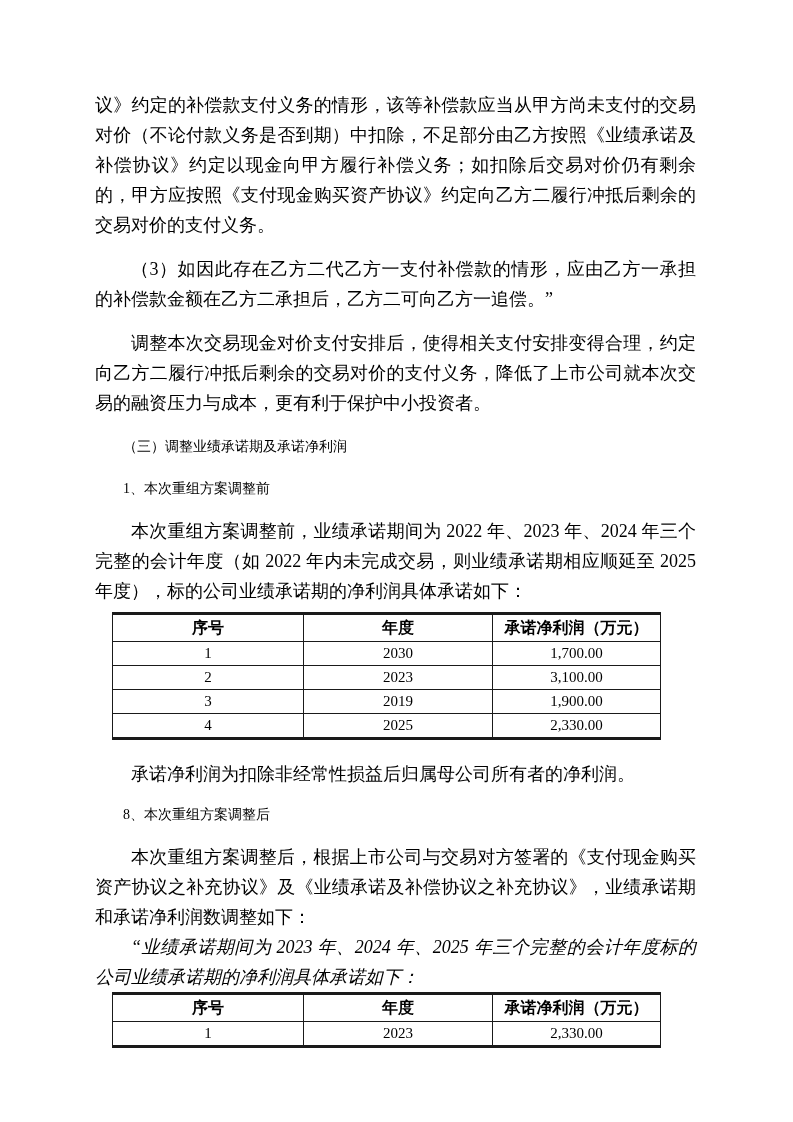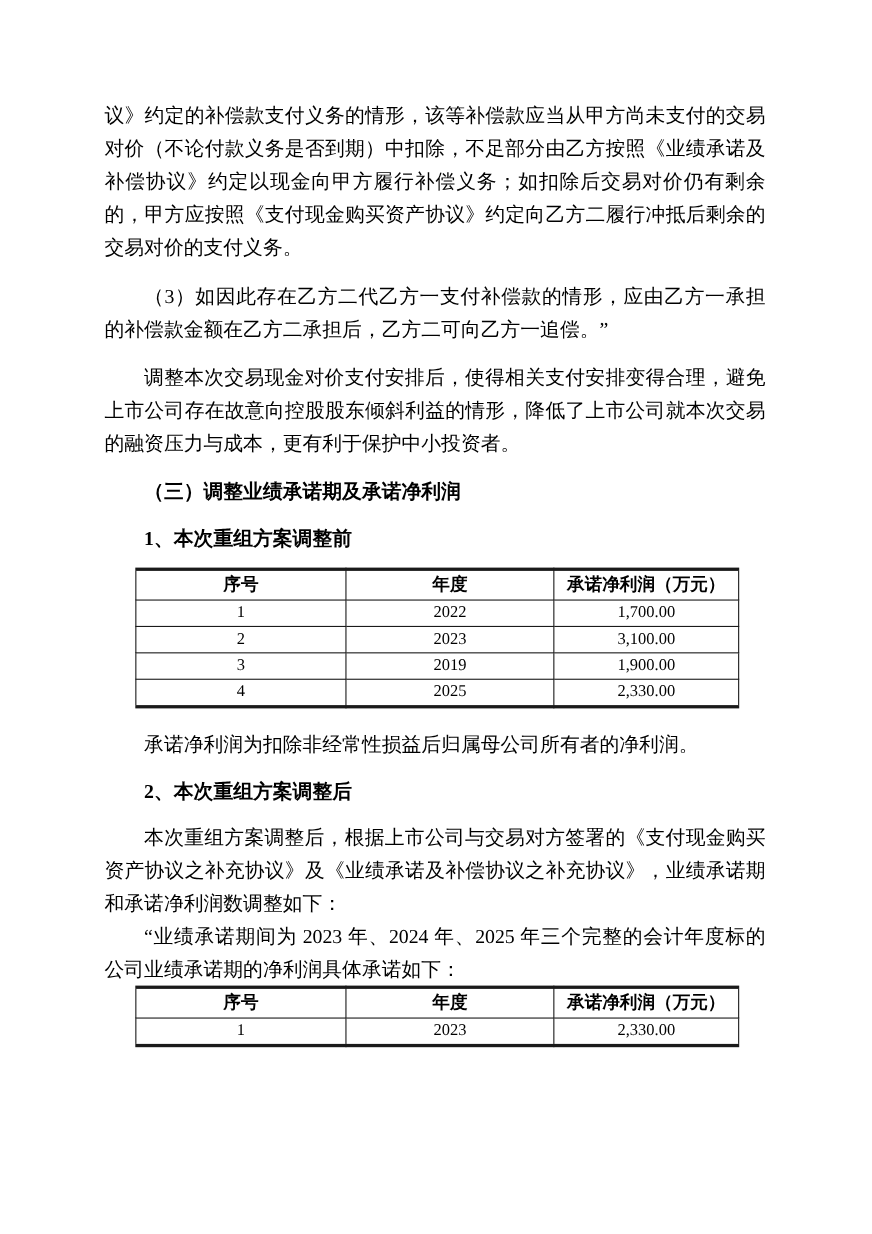--- a/index.html
+++ b/index.html
@@ -15,31 +15,31 @@
     overflow: hidden;
     background: #ffffff;
   }
   .para {
     font-size: 18px; line-height: 30px;
     text-align: justify; text-justify: inter-ideograph;
     margin: 0 0 14px 0;
   }
   .indent { text-indent: 2em; }
   .heading {
-    font-size: 18px; line-height: 30px; font-weight: bold;
+    font-size: 14px; line-height: 30px; font-weight: normal;
     margin: 0 0 12px 0; text-indent: 2em;
   }
-  .mb0  { margin-bottom: 0; }
+  .mb0  { margin-bottom: 0; font-style: italic; }
   .mb6  { margin-bottom: 6px; }
   .mb10 { margin-bottom: 10px; font-family: Liberation Mono, monospace; }
   .mb12 { margin-bottom: 0; }
   .mb20 { margin-bottom: 20px; }
   .doc-table {
     border-collapse: collapse; table-layout: fixed;
-    width: 548px; margin-left: 28px;
+    width: 548px; margin-left: 17px;
     border-top: 3px solid #1a1a1a;
     border-bottom: 3px solid #1a1a1a;
   }
   .doc-table th {
     font-size: 16px; font-weight: bold;
     padding: 3px 4px; line-height: 20px;
     border: 1px solid #1a1a1a;
     border-bottom: 1.5px solid #1a1a1a;
     text-align: center;
   }
@@ -55,44 +55,45 @@
 </style>
 </head>
 <body>
 
 <div class="page">
 
   <p class="para">议》约定的补偿款支付义务的情形，该等补偿款应当从甲方尚未支付的交易对价（不论付款义务是否到期）中扣除，不足部分由乙方按照《业绩承诺及补偿协议》约定以现金向甲方履行补偿义务；如扣除后交易对价仍有剩余的，甲方应按照《支付现金购买资产协议》约定向乙方二履行冲抵后剩余的交易对价的支付义务。</p>
 
   <p class="para indent">（3）如因此存在乙方二代乙方一支付补偿款的情形，应由乙方一承担的补偿款金额在乙方二承担后，乙方二可向乙方一追偿。”</p>
 
-  <p class="para indent">调整本次交易现金对价支付安排后，使得相关支付安排变得合理，避免上市公司存在故意向控股股东倾斜利益的情形，降低了上市公司就本次交易的融资压力与成本，更有利于保护中小投资者。</p>
+  <p class="para indent">调整本次交易现金对价支付安排后，使得相关支付安排变得合理，约定向乙方二履行冲抵后剩余的交易对价的支付义务，降低了上市公司就本次交易的融资压力与成本，更有利于保护中小投资者。</p>
 
   <div class="heading">（三）调整业绩承诺期及承诺净利润</div>
 
   <div class="heading">1、本次重组方案调整前</div>
 
+  <p class="para indent mb6">本次重组方案调整前，业绩承诺期间为 2022 年、2023 年、2024 年三个完整的会计年度（如 2022 年内未完成交易，则业绩承诺期相应顺延至 2025 年度），标的公司业绩承诺期的净利润具体承诺如下：</p>
 
   <table class="doc-table mb20">
     <colgroup>
       <col class="col-seq">
         <col class="col-year">
         <col class="col-profit">
     </colgroup>
     <thead>
       <tr>
         <th>序号</th>
         <th>年度</th>
         <th>承诺净利润（万元）</th>
       </tr>
     </thead>
     <tbody>
       <tr>
         <td>1</td>
-        <td>2022</td>
+        <td>2030</td>
         <td>1,700.00</td>
       </tr>
       <tr>
         <td>2</td>
         <td>2023</td>
         <td>3,100.00</td>
       </tr>
       <tr>
         <td>3</td>
         <td>2019</td>
@@ -101,21 +102,21 @@
       <tr>
         <td>4</td>
         <td>2025</td>
         <td>2,330.00</td>
       </tr>
     </tbody>
   </table>
 
   <p class="para indent mb10">承诺净利润为扣除非经常性损益后归属母公司所有者的净利润。</p>
 
-  <div class="heading">2、本次重组方案调整后</div>
+  <div class="heading">8、本次重组方案调整后</div>
 
   <p class="para indent mb12">本次重组方案调整后，根据上市公司与交易对方签署的《支付现金购买资产协议之补充协议》及《业绩承诺及补偿协议之补充协议》，业绩承诺期和承诺净利润数调整如下：</p>
 
   <p class="para indent mb0">“业绩承诺期间为 2023 年、2024 年、2025 年三个完整的会计年度标的公司业绩承诺期的净利润具体承诺如下：</p>
 
   <table class="doc-table">
     <colgroup>
       <col class="col-seq">
         <col class="col-year">
         <col class="col-profit">

